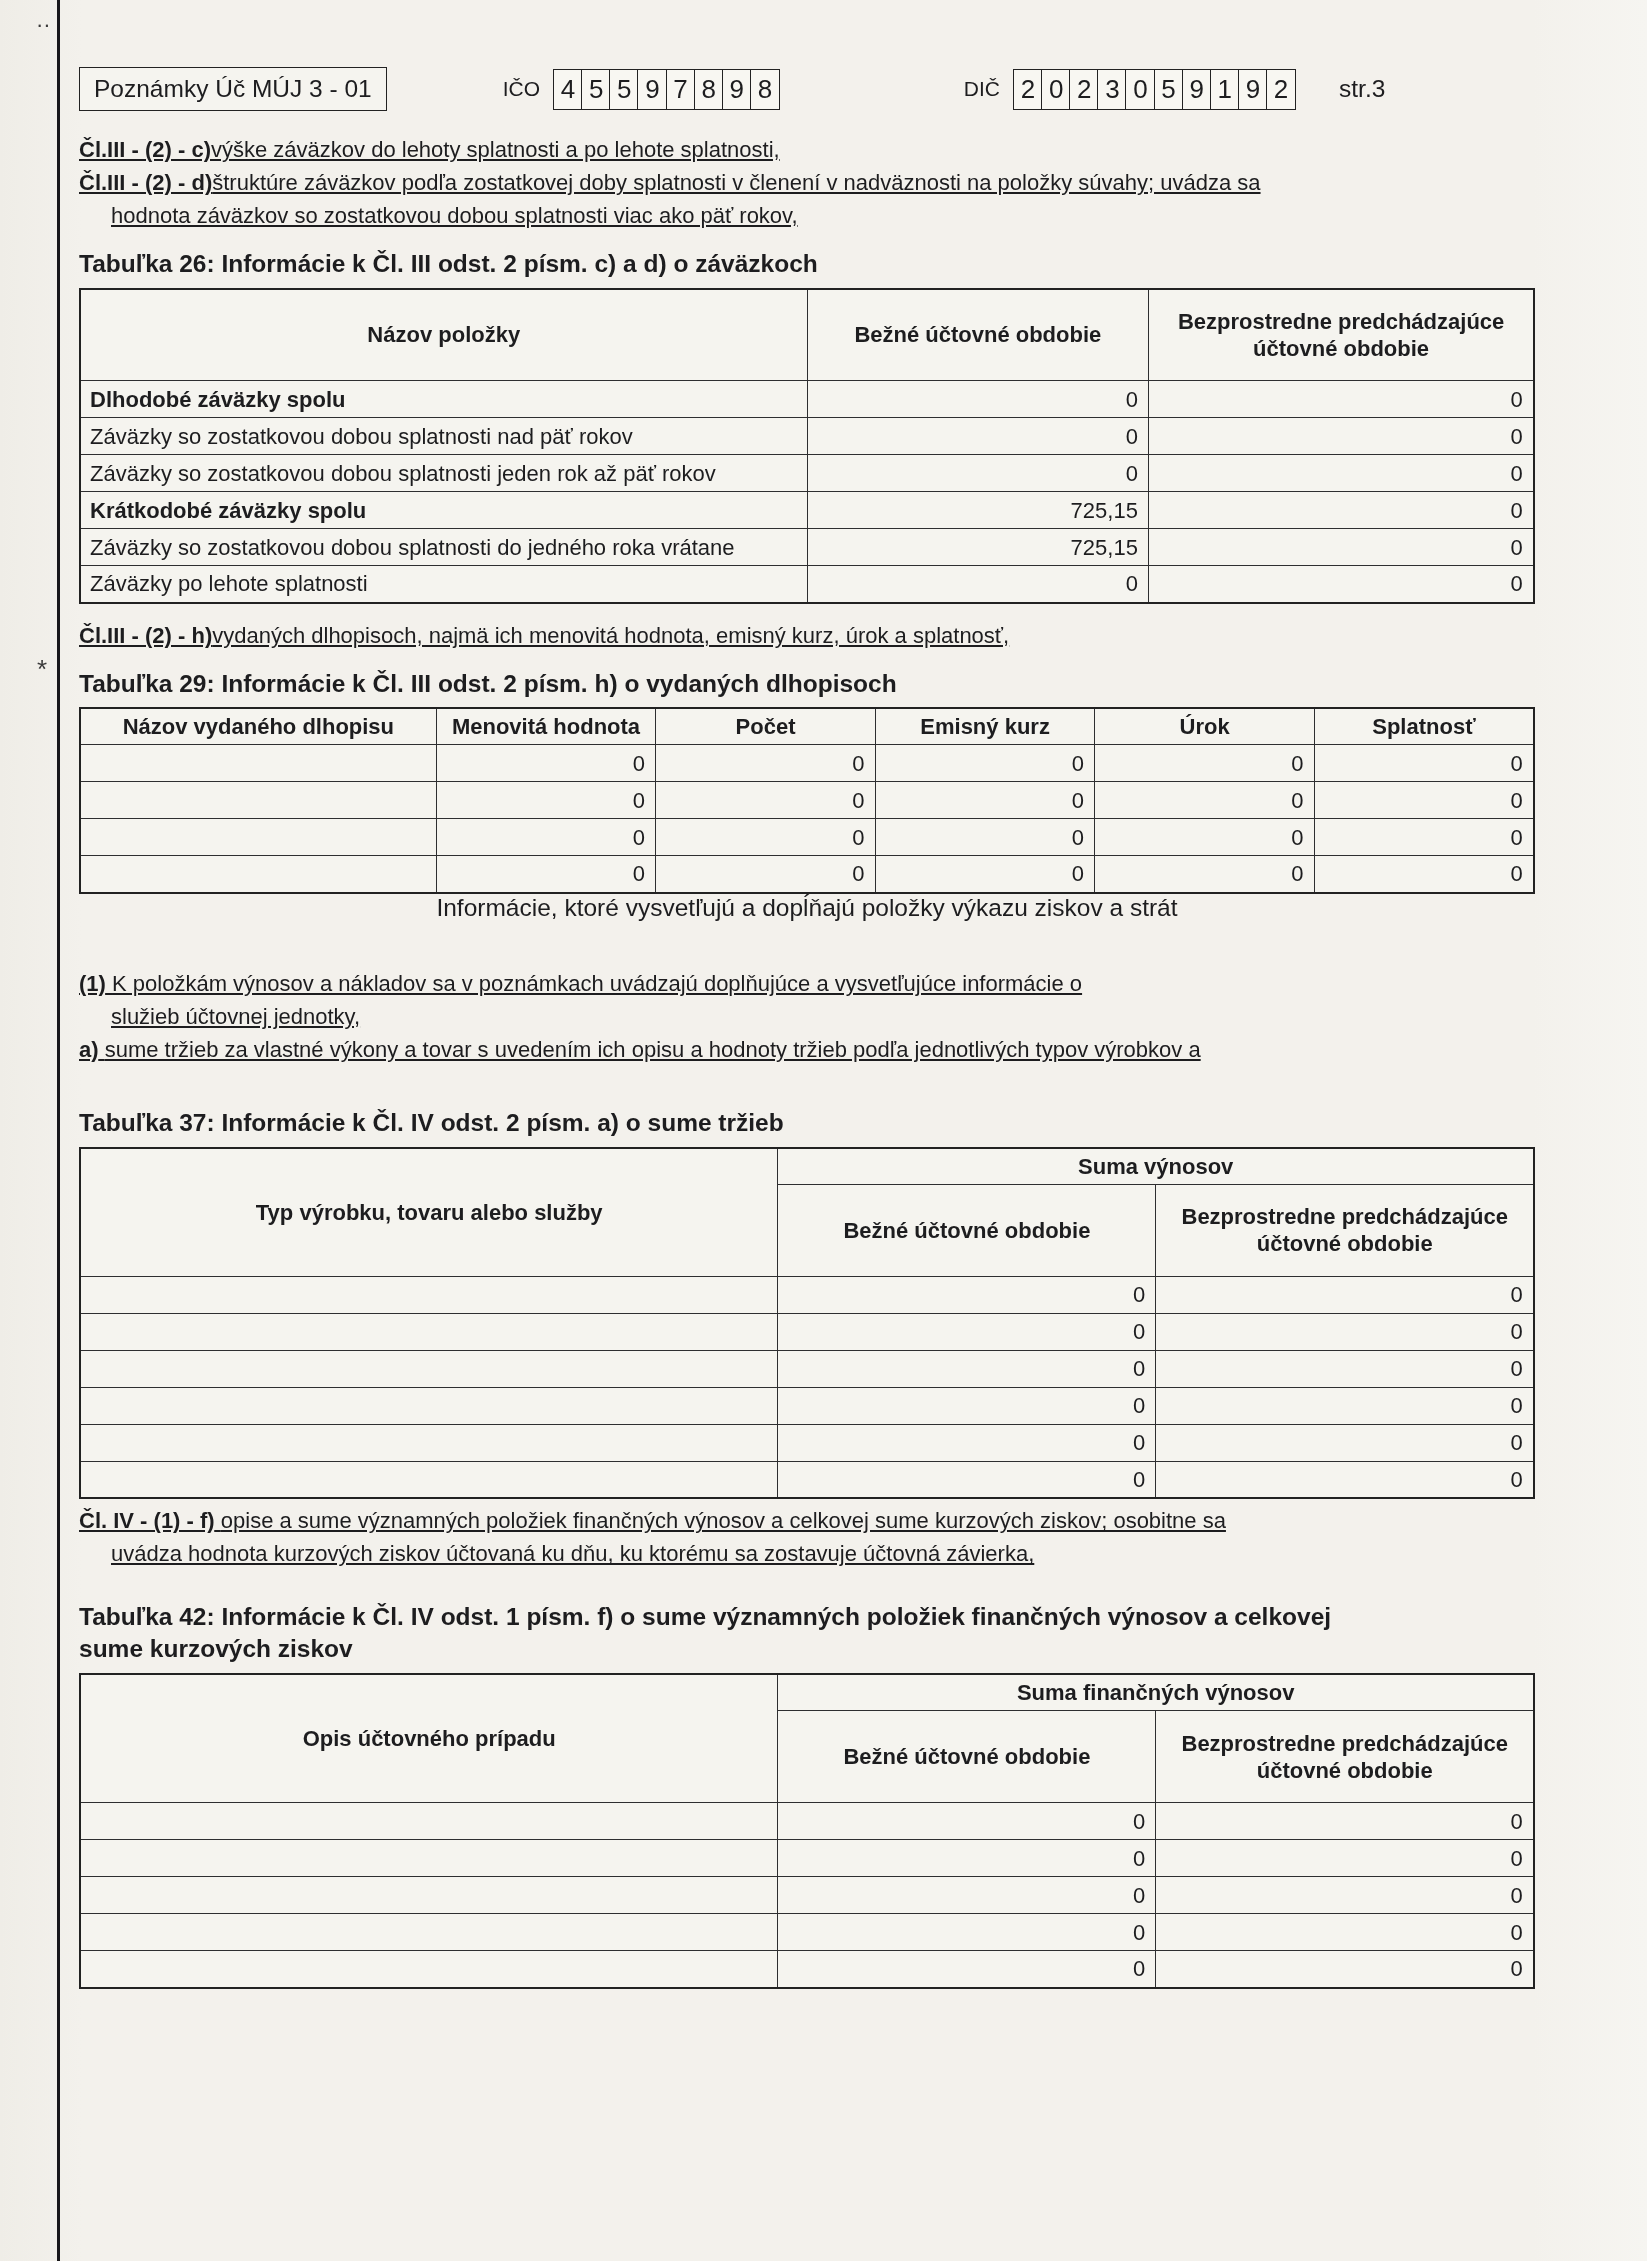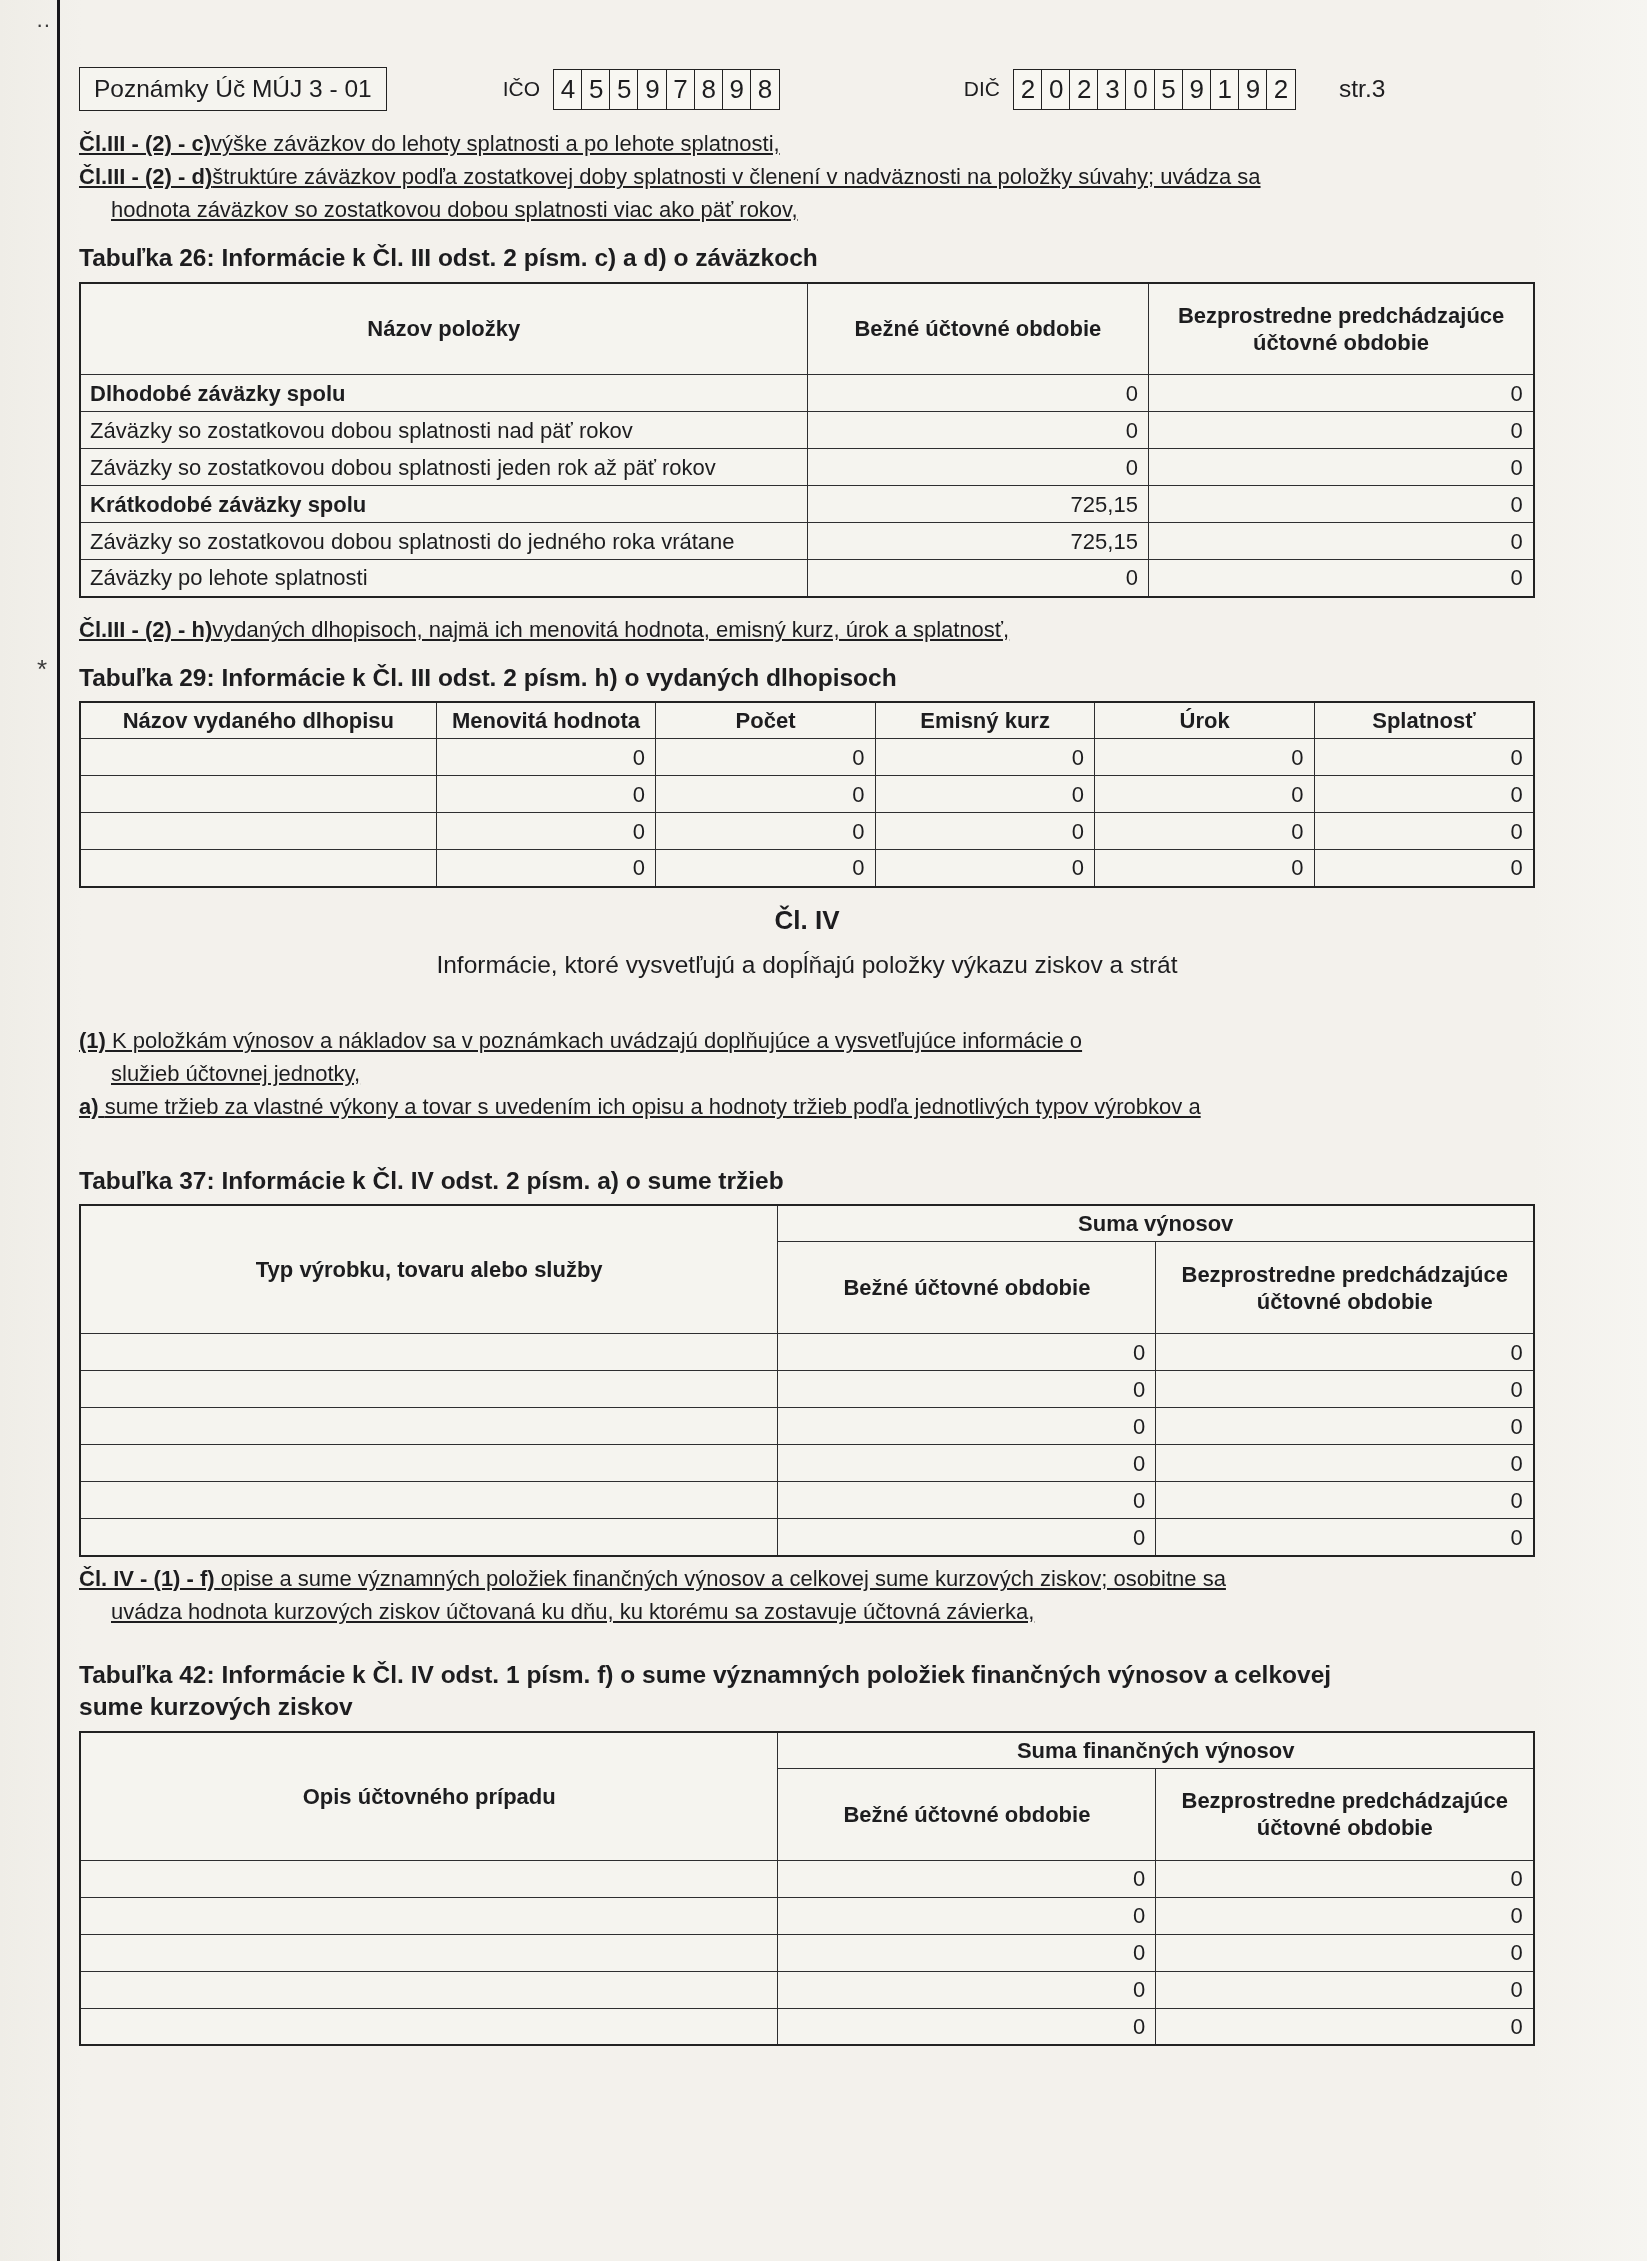--- a/index.html
+++ b/index.html
@@ -12,21 +12,21 @@
     font-family:"Liberation Sans", sans-serif;
     color:#1d1d1f;
     overflow:hidden;
   }
   .scan-line { position:absolute; left:57px; top:0; width:2.6px; height:2261px; background:#17171b; }
   .mark-topleft { position:absolute; left:36px; top:11.6px; font-size:22px; color:#3a3a3a; }
   .mark-asterisk { position:absolute; left:37px; top:654px; font-size:26px; color:#3a3a3a; }
   .content { position:absolute; left:79px; top:67px; width:1456px; }
 
   
-  .header-row { display:flex; align-items:center; margin-bottom:16px; }
+  .header-row { display:flex; align-items:center; margin-bottom:22px; }
   .form-code-box { border:1.9px solid #222; padding:6.5px 14px 7.8px; font-size:24.5px; white-space:nowrap; background:#f5f4ef; }
   .id-label { font-size:21px; margin-right:13px; }
   .ico-label { margin-left:116px; }
   .dic-label { margin-left:184px; }
   .digit-boxes { display:flex; }
   .digit-box {
     width:30px; height:41px; border:1.9px solid #222; margin-left:-1.9px;
     display:flex; align-items:center; justify-content:center;
     font-size:26px; background:#f8f7f2;
   }
@@ -195,21 +195,20 @@
         <td class="name"></td>
         <td class="val">0</td>
         <td class="val">0</td>
         <td class="val">0</td>
         <td class="val">0</td>
         <td class="val">0</td>
       </tr>
     </tbody>
       </table>
 
-    <div class="center cliv-heading">Čl. IV</div>
     <div class="center cliv-sub">Informácie, ktoré vysvetľujú a dopĺňajú položky výkazu ziskov a strát</div>
 
     <div class="para"><span class="b">(1)</span> <span>K položkám výnosov a nákladov sa v poznámkach uvádzajú doplňujúce a vysvetľujúce informácie o</span></div>
     <div class="para cont">služieb účtovnej jednotky,</div>
     <div class="para"><span class="b">a)</span> <span>sume tržieb za vlastné výkony a tovar s uvedením ich opisu a hodnoty tržieb podľa jednotlivých typov výrobkov a</span></div>
 
     <div class="gap-m"></div>
 
     <div class="table-title">Tabuľka 37: Informácie k Čl. IV odst. 2 písm. a) o sume tržieb</div>
     <table>

